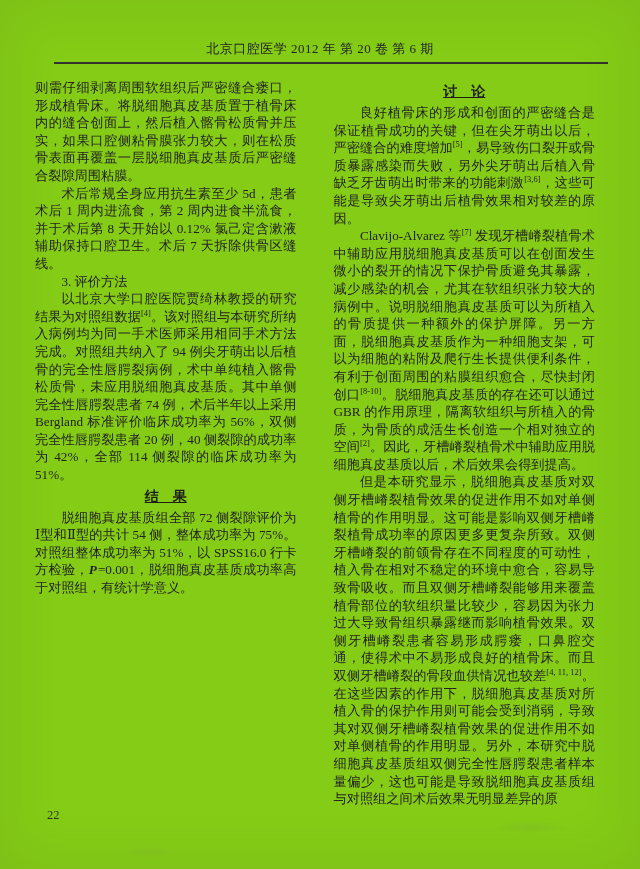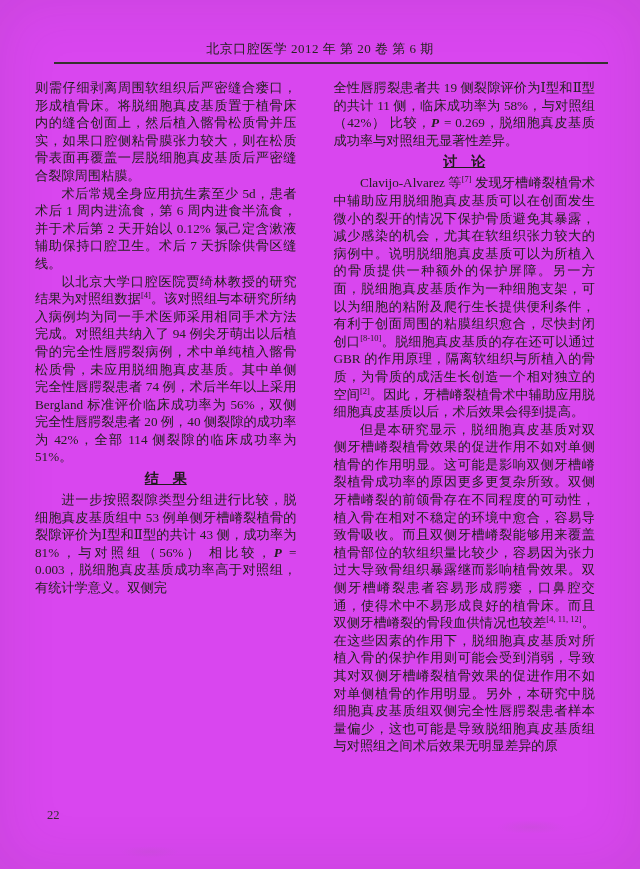--- a/index.html
+++ b/index.html
@@ -4,21 +4,21 @@
 <style>
   html, body {
     margin: 0;
     padding: 0;
     background: #e9e8e5;
   }
   .page {
     position: relative;
     width: 640px;
     height: 869px;
-    background: #d946ef;
+    background: #84cc16;
     overflow: hidden;
     font-family: "Liberation Serif", "DejaVu Serif", serif;
     color: #242220;
     box-shadow: inset 0 0 60px rgba(60,55,50,0.10);
   }
   .journal-header {
     position: absolute;
     top: 40px;
     left: 0;
     width: 100%;
@@ -108,28 +108,29 @@
 
 <div class="page">
 
   <div class="journal-header">北京口腔医学 2012 年 第 20 卷 第 6 期</div>
 
   <div class="header-rule"></div>
 
   <div class="columns">
     <div class="col" id="col-left">
         <p class="para no-indent"><span>则需仔细剥离周围软组织后严密缝合瘘口，形成植骨床。将脱细胞真皮基质置于植骨床内的缝合创面上，然后植入髂骨松质骨并压实，如果口腔侧粘骨膜张力较大，则在松质骨表面再覆盖一层脱细胞真皮基质后严密缝合裂隙周围粘膜。</span></p>
-        <p class="para"><span>术后常规全身应用抗生素至少 5d，患者术后 1 周内进流食，第 6 周内进食半流食，并于术后第 2 天开始以 0.12% 氯己定含漱液辅助保持口腔卫生。术后 7 天拆除供骨区缝线。</span></p>
+        <p class="para"><span>术后常规全身应用抗生素至少 5d，患者术后 1 周内进流食，第 2 周内进食半流食，并于术后第 8 天开始以 0.12% 氯己定含漱液辅助保持口腔卫生。术后 7 天拆除供骨区缝线。</span></p>
+        <p class="para"><span>3. 评价方法</span></p>
         <p class="para"><span>以北京大学口腔医院贾绮林教授的研究结果为对照组数据</span><sup class="ref">[4]</sup><span>。该对照组与本研究所纳入病例均为同一手术医师采用相同手术方法完成。对照组共纳入了 94 例尖牙萌出以后植骨的完全性唇腭裂病例，术中单纯植入髂骨松质骨，未应用脱细胞真皮基质。其中单侧完全性唇腭裂患者 74 例，术后半年以上采用 Bergland 标准评价临床成功率为 56%，双侧完全性唇腭裂患者 20 例，40 侧裂隙的成功率为 42%，全部 114 侧裂隙的临床成功率为 51%。</span></p>
         <div class="section-heading">结　果</div>
-        <p class="para"><span>进一步按照裂隙类型分组进行比较，脱细胞真皮基质组中 53 例单侧牙槽嵴裂植骨的裂隙评价为Ⅰ型和Ⅱ型的共计 43 侧，成功率为 81%，与对照组（56%） 相比较，</span><i class="pval">P</i><span> = 0.003，脱细胞真皮基质成功率高于对照组，有统计学意义。双侧完</span></p>
+        <p class="para"><span>脱细胞真皮基质组全部 72 侧裂隙评价为Ⅰ型和Ⅱ型的共计 54 侧，整体成功率为 75%。对照组整体成功率为 51%，以 SPSS16.0 行卡方检验，</span><i class="pval">P</i><span>=0.001，脱细胞真皮基质成功率高于对照组，有统计学意义。</span></p>
       </div>
     <div class="col" id="col-right">
-        <p class="para no-indent"><span>全性唇腭裂患者共 19 侧裂隙评价为Ⅰ型和Ⅱ型的共计 11 侧，临床成功率为 58%，与对照组（42%） 比较，</span><i class="pval">P</i><span> = 0.269，脱细胞真皮基质成功率与对照组无显著性差异。</span></p>
         <div class="section-heading">讨　论</div>
+        <p class="para"><span>良好植骨床的形成和创面的严密缝合是保证植骨成功的关键，但在尖牙萌出以后，严密缝合的难度增加</span><sup class="ref">[5]</sup><span>，易导致伤口裂开或骨质暴露感染而失败，另外尖牙萌出后植入骨缺乏牙齿萌出时带来的功能刺激</span><sup class="ref">[3,6]</sup><span>，这些可能是导致尖牙萌出后植骨效果相对较差的原因。</span></p>
         <p class="para"><span>Clavijo-Alvarez 等</span><sup class="ref">[7]</sup><span> 发现牙槽嵴裂植骨术中辅助应用脱细胞真皮基质可以在创面发生微小的裂开的情况下保护骨质避免其暴露，减少感染的机会，尤其在软组织张力较大的病例中。说明脱细胞真皮基质可以为所植入的骨质提供一种额外的保护屏障。另一方面，脱细胞真皮基质作为一种细胞支架，可以为细胞的粘附及爬行生长提供便利条件，有利于创面周围的粘膜组织愈合，尽快封闭创口</span><sup class="ref">[8-10]</sup><span>。脱细胞真皮基质的存在还可以通过 GBR 的作用原理，隔离软组织与所植入的骨质，为骨质的成活生长创造一个相对独立的空间</span><sup class="ref">[2]</sup><span>。因此，牙槽嵴裂植骨术中辅助应用脱细胞真皮基质以后，术后效果会得到提高。</span></p>
         <p class="para"><span>但是本研究显示，脱细胞真皮基质对双侧牙槽嵴裂植骨效果的促进作用不如对单侧植骨的作用明显。这可能是影响双侧牙槽嵴裂植骨成功率的原因更多更复杂所致。双侧牙槽嵴裂的前颌骨存在不同程度的可动性，植入骨在相对不稳定的环境中愈合，容易导致骨吸收。而且双侧牙槽嵴裂能够用来覆盖植骨部位的软组织量比较少，容易因为张力过大导致骨组织暴露继而影响植骨效果。双侧牙槽嵴裂患者容易形成腭瘘，口鼻腔交通，使得术中不易形成良好的植骨床。而且双侧牙槽嵴裂的骨段血供情况也较差</span><sup class="ref">[4, 11, 12]</sup><span>。在这些因素的作用下，脱细胞真皮基质对所植入骨的保护作用则可能会受到消弱，导致其对双侧牙槽嵴裂植骨效果的促进作用不如对单侧植骨的作用明显。另外，本研究中脱细胞真皮基质组双侧完全性唇腭裂患者样本量偏少，这也可能是导致脱细胞真皮基质组与对照组之间术后效果无明显差异的原</span></p>
       </div>
   </div>
 
   <div class="page-number">22</div>
 
   <div class="scan-smudge smudge-1"></div>
   <div class="scan-smudge smudge-2"></div>
 

